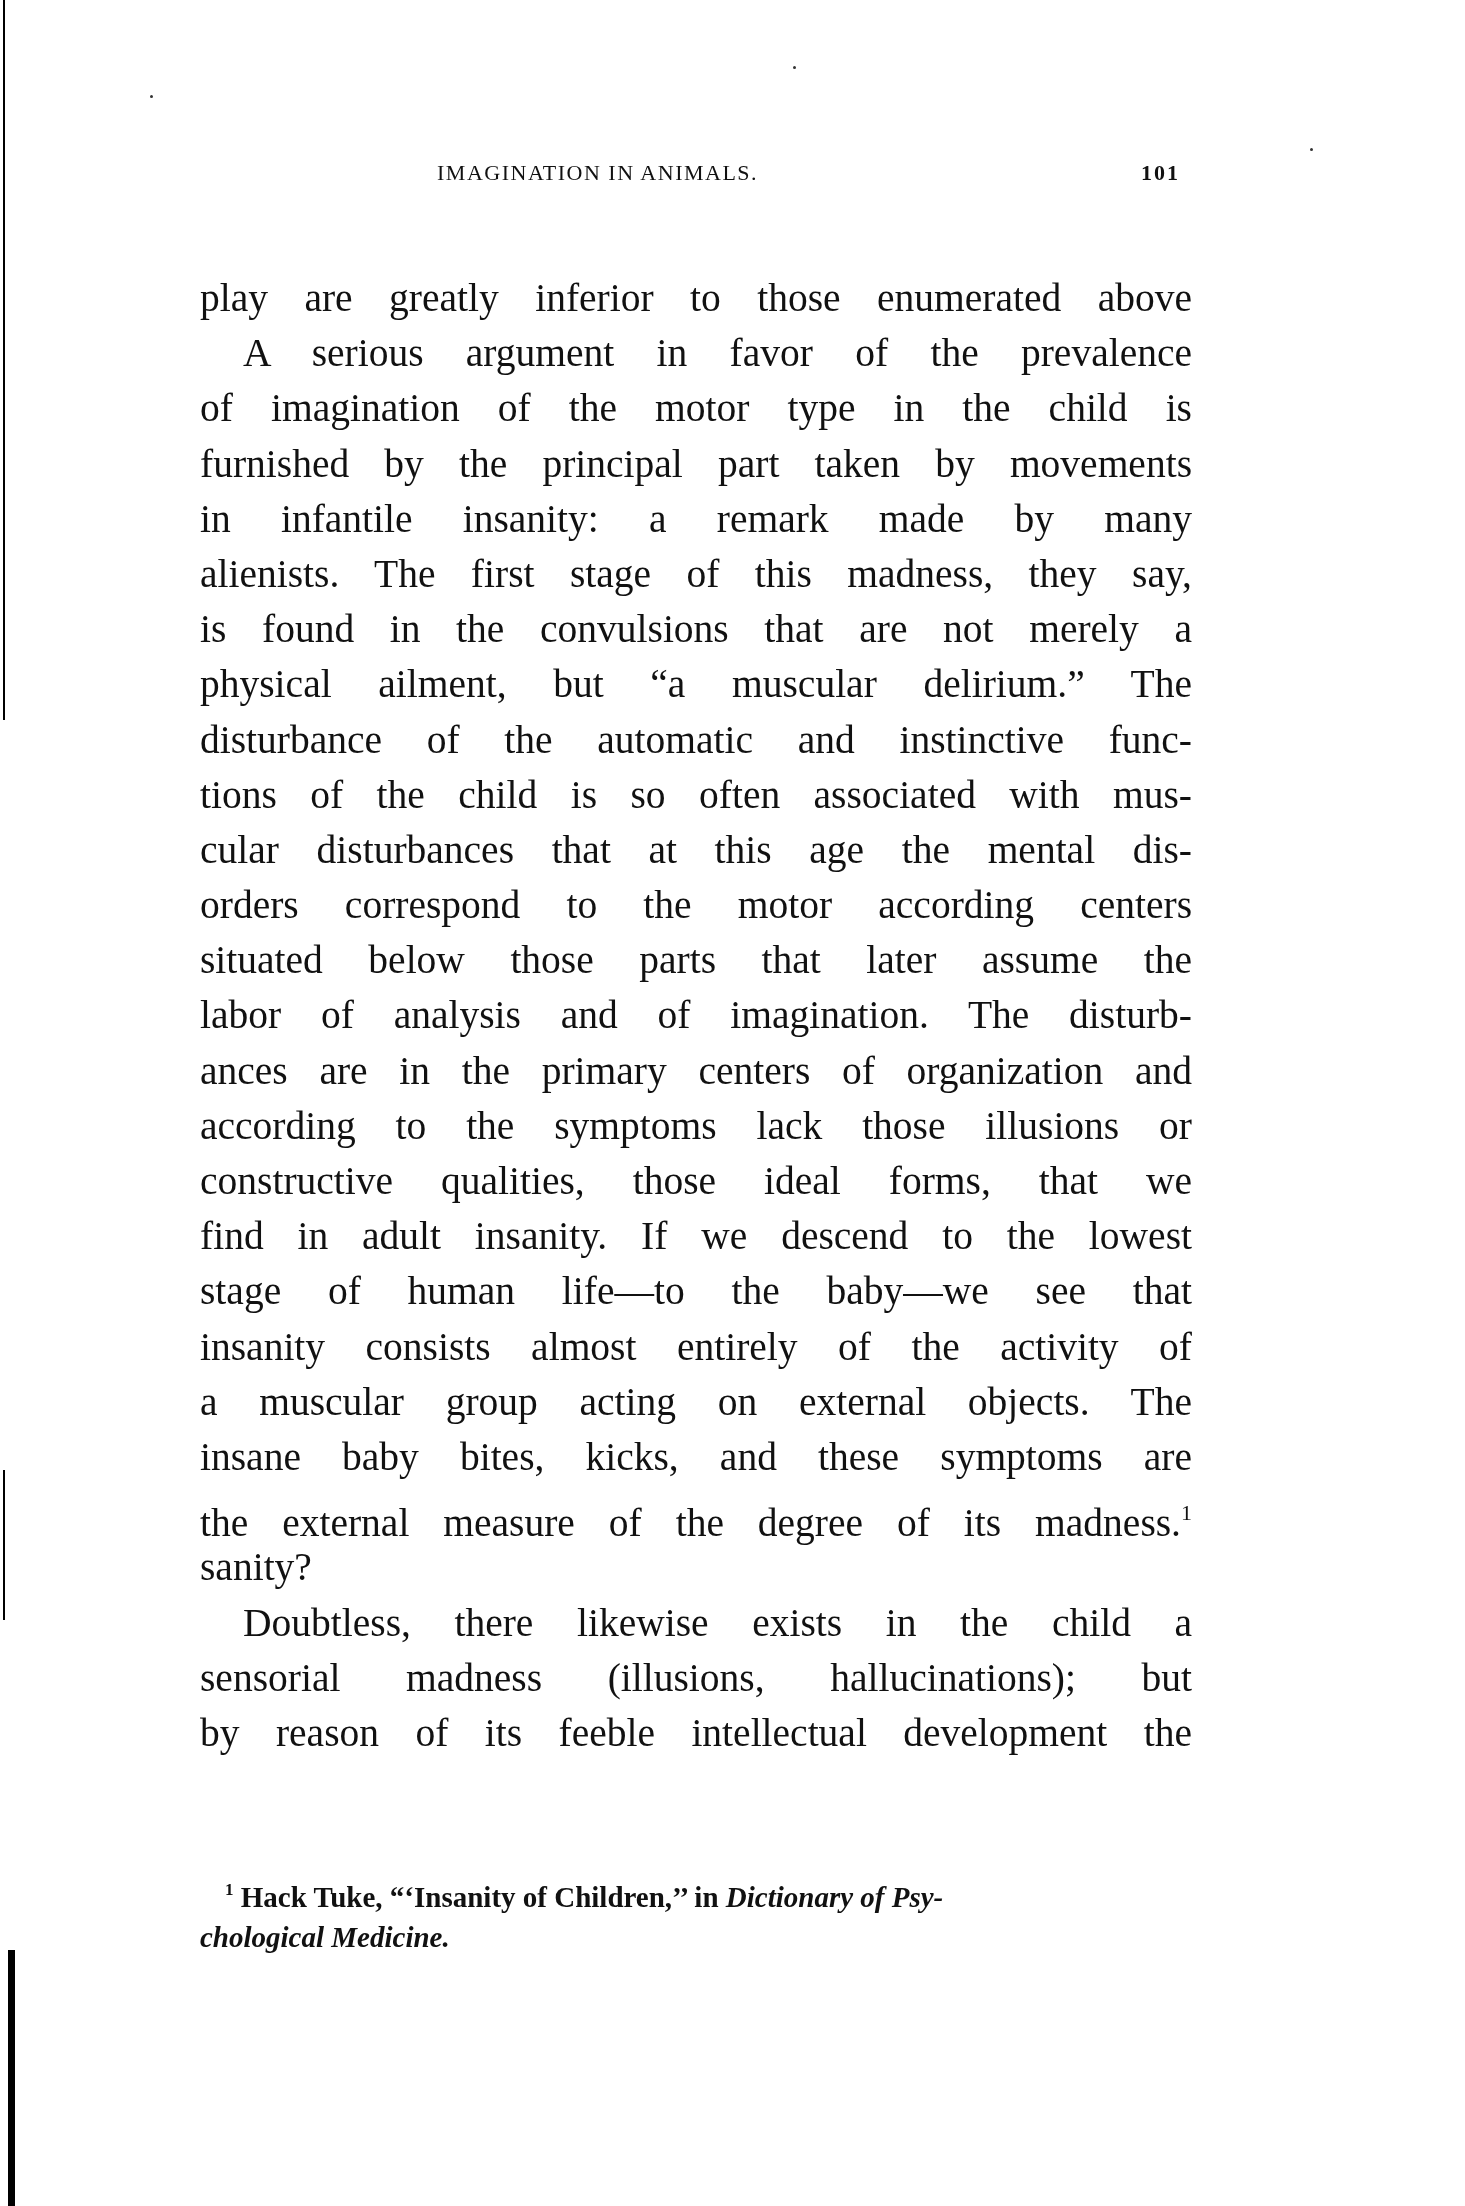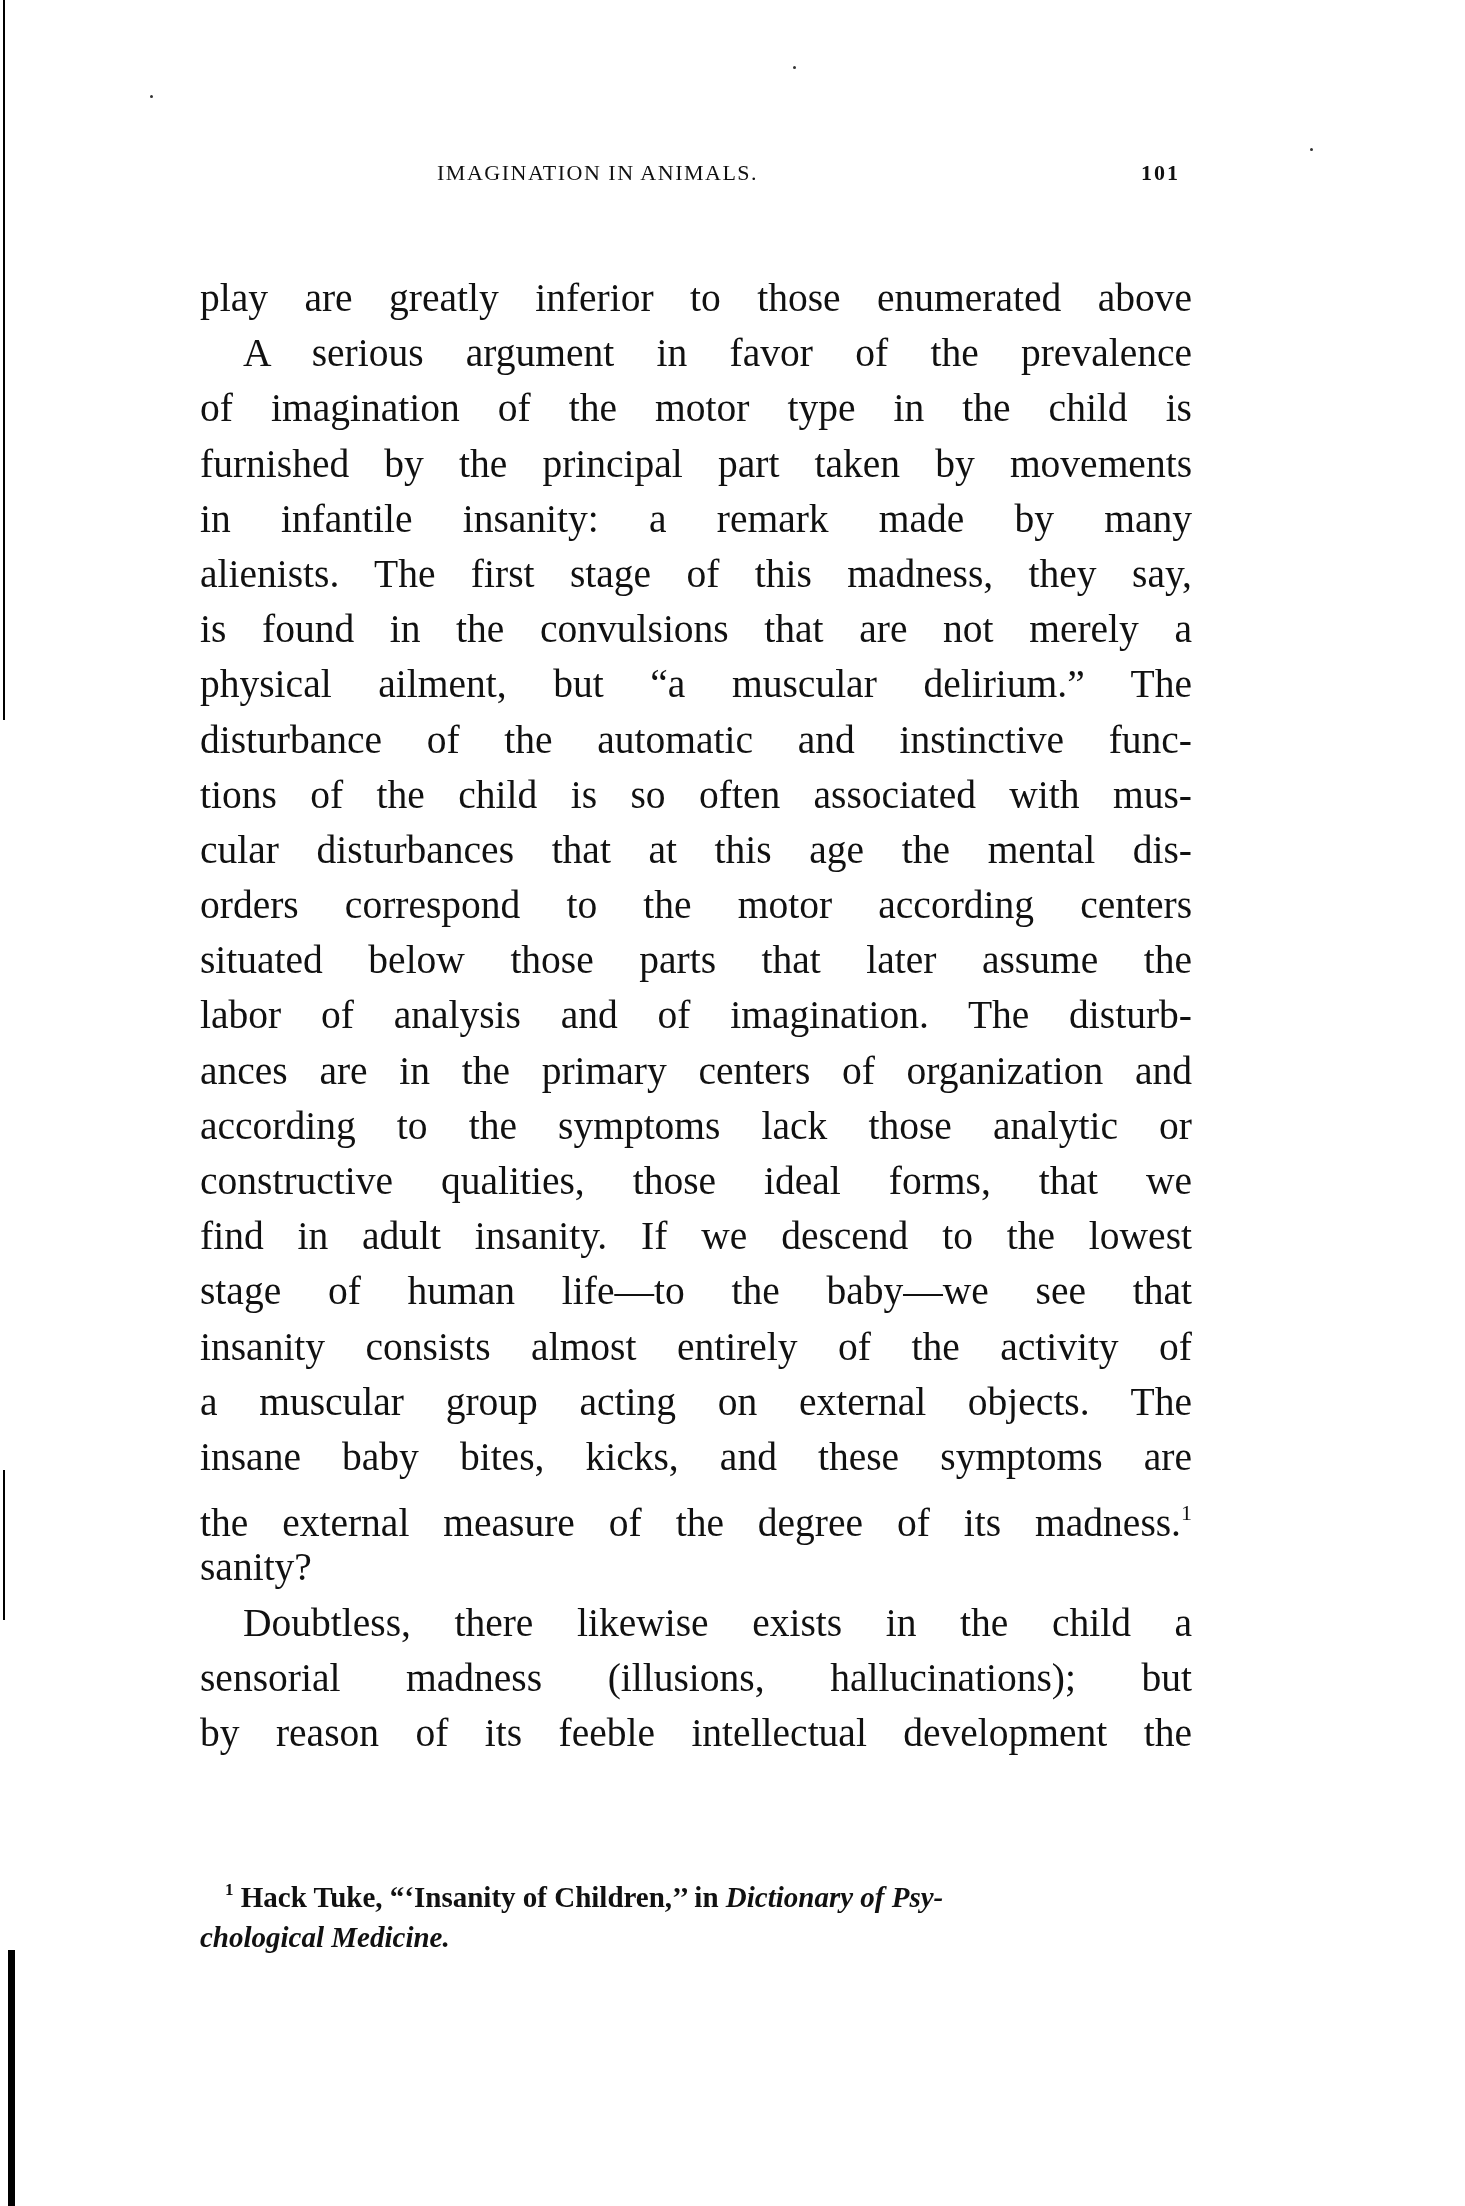--- a/index.html
+++ b/index.html
@@ -57,21 +57,21 @@
   <span class="line">alienists. The first stage of this madness, they say,</span>
   <span class="line">is found in the convulsions that are not merely a</span>
   <span class="line">physical ailment, but “a muscular delirium.” The</span>
   <span class="line">disturbance of the automatic and instinctive func-</span>
   <span class="line">tions of the child is so often associated with mus-</span>
   <span class="line">cular disturbances that at this age the mental dis-</span>
   <span class="line">orders correspond to the motor according centers</span>
   <span class="line">situated below those parts that later assume the</span>
   <span class="line">labor of analysis and of imagination. The disturb-</span>
   <span class="line">ances are in the primary centers of organization and</span>
-  <span class="line">according to the symptoms lack those analytic or</span>
+  <span class="line">according to the symptoms lack those illusions or</span>
   <span class="line">constructive qualities, those ideal forms, that we</span>
   <span class="line">find in adult insanity. If we descend to the lowest</span>
   <span class="line">stage of human life—to the baby—we see that</span>
   <span class="line">insanity consists almost entirely of the activity of</span>
   <span class="line">a muscular group acting on external objects. The</span>
   <span class="line">insane baby bites, kicks, and these symptoms are</span>
   <span class="line"><span>the external measure of the degree of its madness.</span><span class="sup">1</span></span>
   <span class="line last">sanity?</span>
   <span class="line indent">Doubtless, there likewise exists in the child a</span>
   <span class="line">sensorial madness (illusions, hallucinations); but</span>

